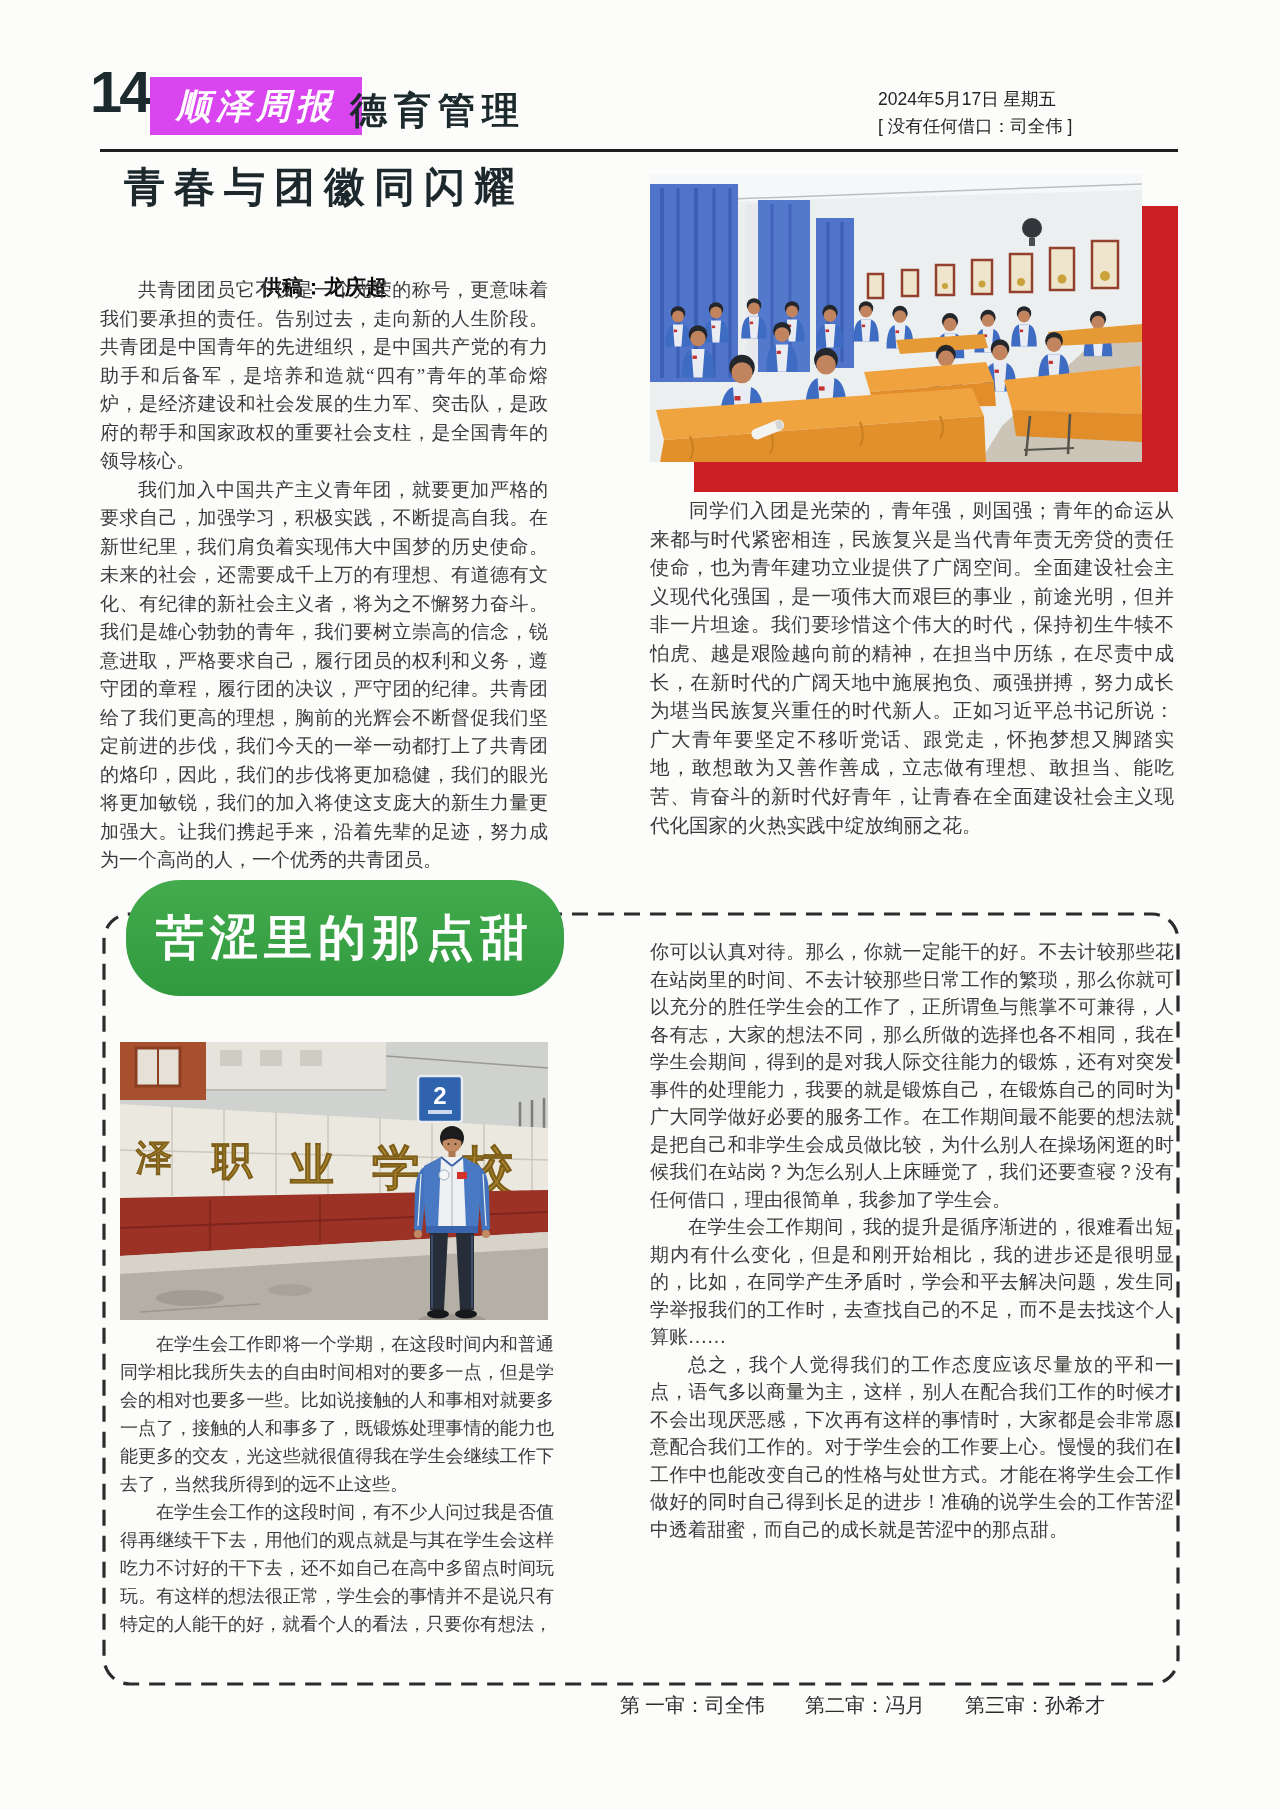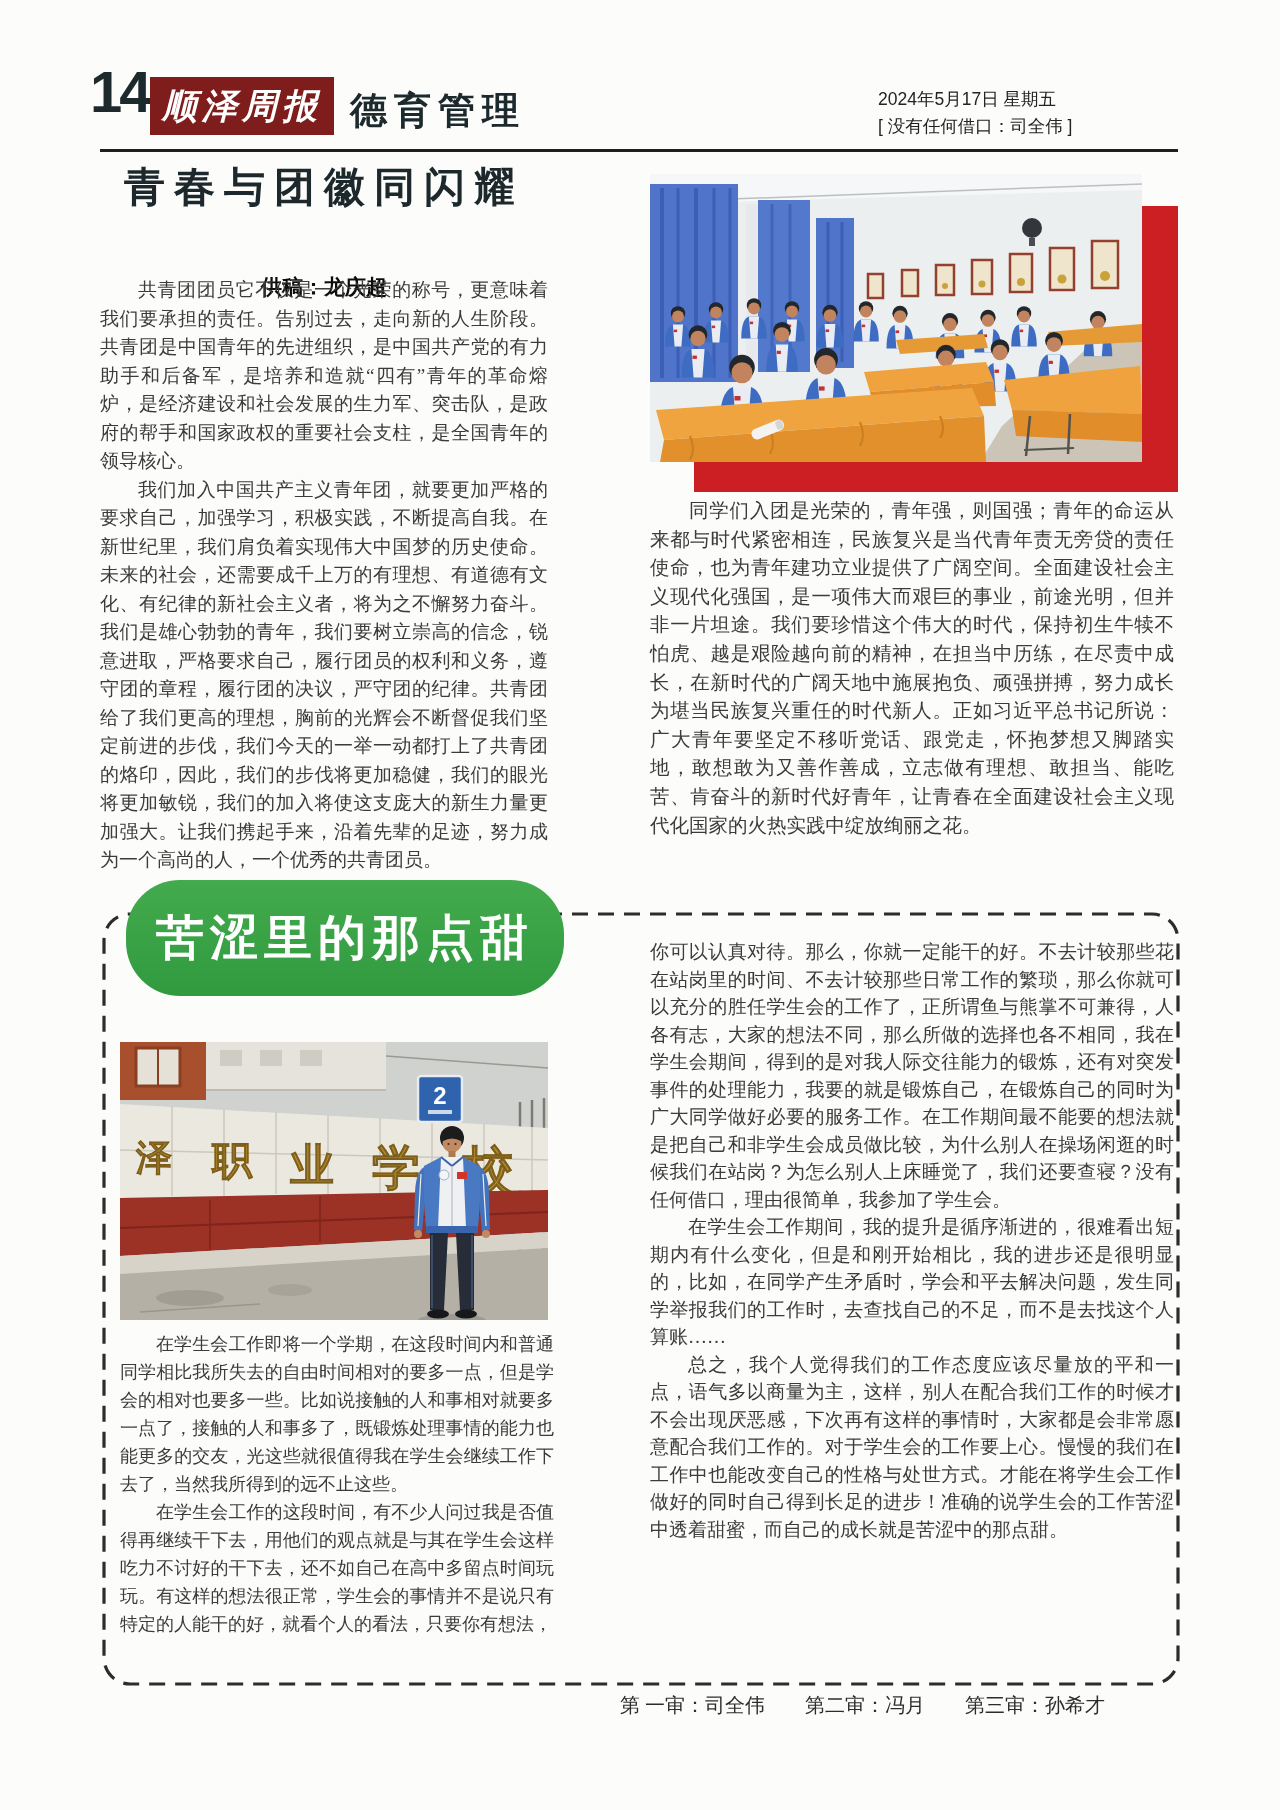--- a/index.html
+++ b/index.html
@@ -5,21 +5,21 @@
   html,body{margin:0;padding:0;background:#e8e8e8;}
   .page{position:relative;width:1280px;height:1810px;margin:0 auto;background:#fcfcfb;
         font-family:"Liberation Serif","DejaVu Serif",serif;overflow:hidden;}
   .abs{position:absolute;}
   .hei{font-family:"Liberation Sans","DejaVu Sans",sans-serif;}
   .para{font-size:19px;line-height:28.5px;text-align:justify;color:#3b3b3b;margin:0;}
   .para p{margin:0;}
   .indent{text-indent:2em;}
 
   #pagenum{left:90px;top:58px;font-size:58px;font-weight:900;color:#1c292d;letter-spacing:-3px;}
-  #masthead{left:150px;top:77px;width:184px;height:58px;background:#7f1d1d;
+  #masthead{left:150px;top:77px;width:212px;height:58px;background:#d946ef;
             display:flex;align-items:center;justify-content:center;}
   #masthead span{color:#fff;font-size:35px;font-weight:bold;letter-spacing:5px;
             font-family:"DejaVu Serif","Liberation Serif",serif;font-style:italic;}
   #section{left:350px;top:86px;font-size:37px;font-weight:900;letter-spacing:7px;color:#1c292d;}
   #hdr-right{left:878px;top:86px;width:300px;text-align:left;font-size:17.5px;
              line-height:27px;color:#232323;}
   #rule{left:100px;top:149px;width:1078px;height:3px;background:#1f1f1f;}
 
   #a1-title{left:98px;top:160px;width:452px;text-align:center;font-size:41px;font-weight:900;
             color:#1c282c;letter-spacing:9px;}

